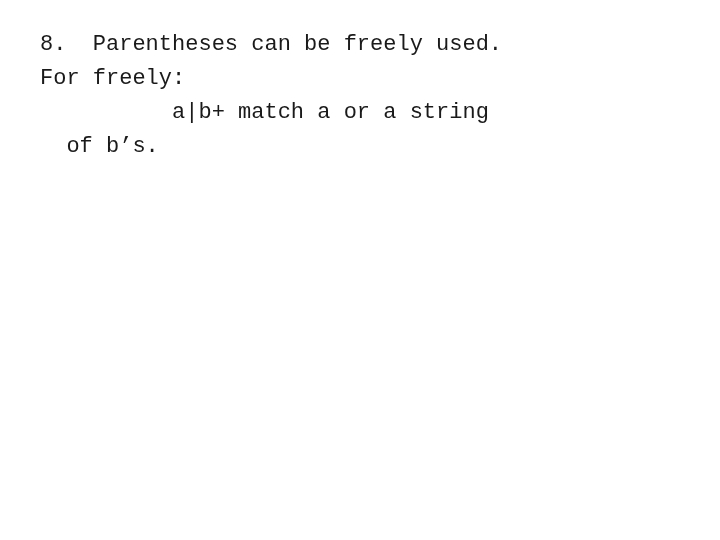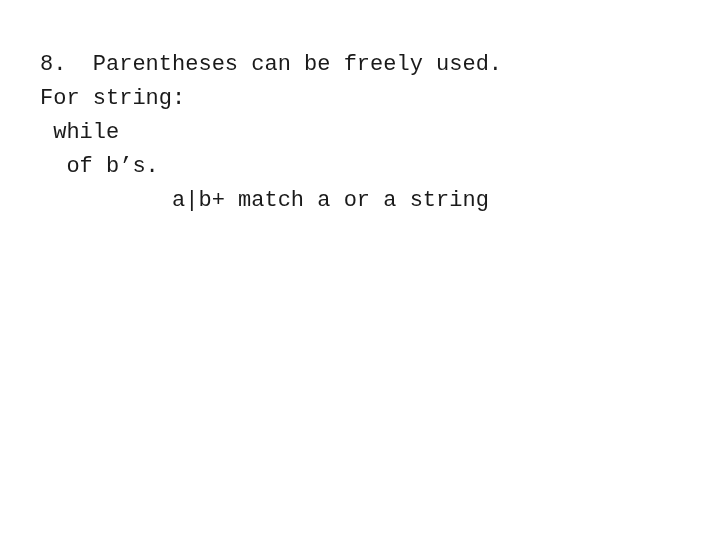--- a/index.html
+++ b/index.html
@@ -13,30 +13,29 @@
       height: 540px;
       background-color: #ffffff;
       font-family: 'Courier New', Courier, monospace;
       font-size: 22px;
       line-height: 1.55;
       color: #1a1a1a;
       overflow: hidden;
     }
 
     .content {
-      padding: 48px 40px 40px 40px;
+      padding: 28px 40px 40px 40px;
     }
 
     .line {
       display: block;
       white-space: pre;
     }
   </style>
 </head>
 <body>
 
 <div class="content">
   <span class="line">8.  Parentheses can be freely used.</span>
-  <span class="line">For string:</span>
-  <span class="line"> while</span>
+  <span class="line">For freely:</span>
+  <span class="line">          a|b+ match a or a string</span>
   <span class="line">  of b’s.</span>
-  <span class="line">          a|b+ match a or a string</span>
 </div>
 
 </body></html>

